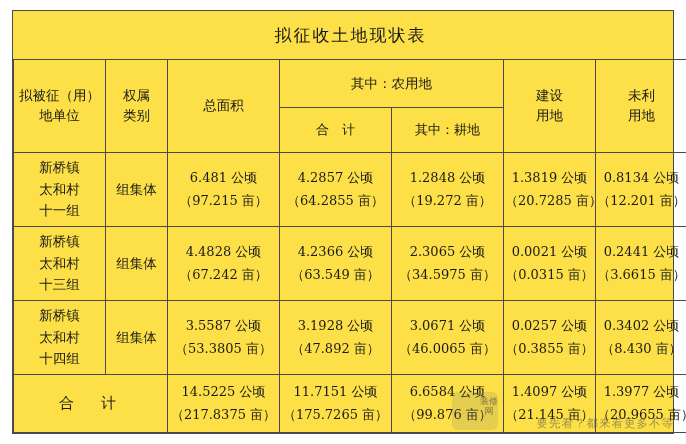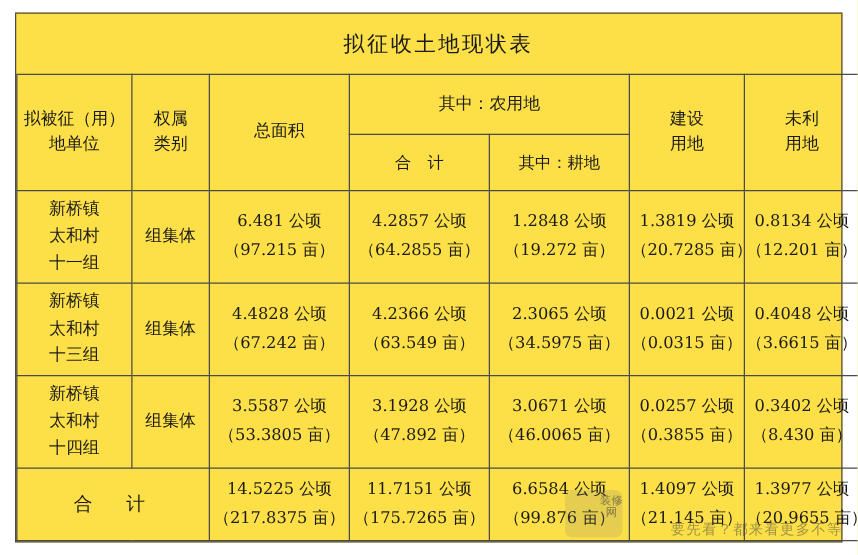--- a/index.html
+++ b/index.html
@@ -224,21 +224,21 @@
         </td>
         <td class="num">
           <span>2.3065 公顷</span>
           <span class="l2">（34.5975 亩）</span>
         </td>
         <td class="num">
           <span>0.0021 公顷</span>
           <span class="l2">（0.0315 亩）</span>
         </td>
         <td class="num">
-          <span>0.4048 公顷</span>
+          <span>0.2441 公顷</span>
           <span class="l2">（3.6615 亩）</span>
         </td>
       </tr>
 
       <tr class="row-data">
         <td class="unit-name">
           <span>新桥镇</span><br>
           <span>太和村</span><br>
           <span>十四组</span>
         </td>

